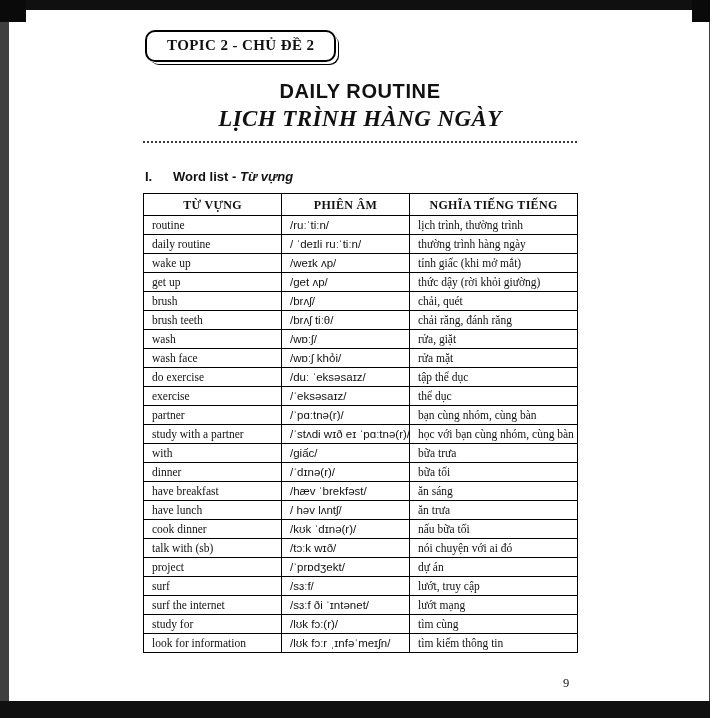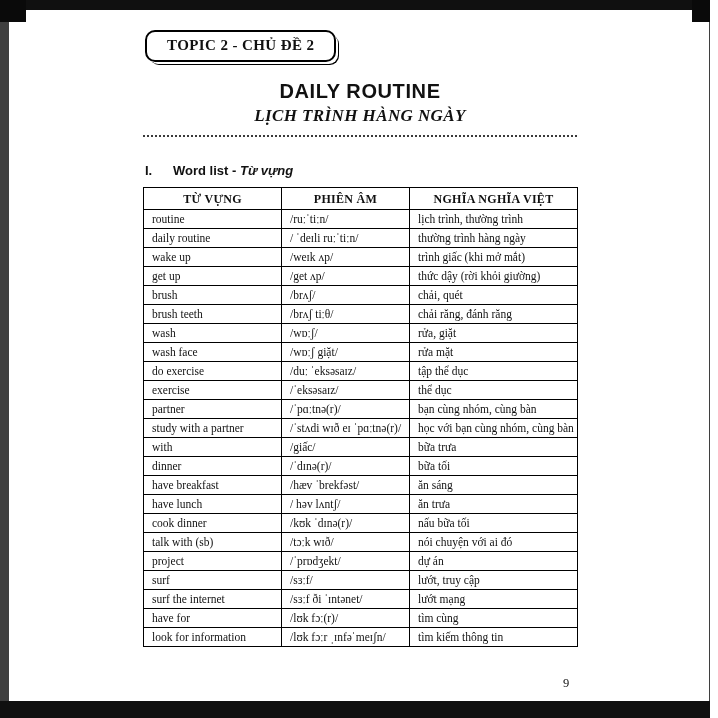--- a/index.html
+++ b/index.html
@@ -52,21 +52,21 @@
     font-weight: bold;
     font-size: 20px;
     letter-spacing: 0.6px;
   }
   .page-subtitle {
     margin: 3px 0 7px 0;
     text-align: center;
     font-family: "Liberation Serif", "DejaVu Serif", serif;
     font-weight: bold;
     font-style: italic;
-    font-size: 17px;
+    font-size: 23px;
     letter-spacing: 0.4px;
   }
   .dotted-divider {
     margin-top: 9px;
     height: 0;
     border-bottom: 2px dotted #3a3a3a;
   }
 
   .section-heading {
     margin-top: 26px;
@@ -102,21 +102,21 @@
     letter-spacing: 0.3px;
   }
   table.word-table td {
     height: 12px;
     padding: 3px 8px;
     text-align: left;
   }
   col.c-word { width: 138px; }
   col.c-ipa { width: 128px; }
   col.c-meaning { width: 168px; }
-  td.ipa-cell { font-family: Liberation Serif, serif; font-size: 10.5px; }
+  td.ipa-cell { font-family: Liberation Sans, sans-serif; font-size: 10.5px; }
 
   .page-number {
     position: absolute;
     left: 563px;
     top: 676px;
     font-size: 12.5px;
     font-family: "Liberation Serif", "DejaVu Serif", serif;
   }
 </style>
 </head>
@@ -149,38 +149,38 @@
     <table class="word-table">
       <colgroup>
         <col class="c-word">
         <col class="c-ipa">
         <col class="c-meaning">
       </colgroup>
       <thead>
         <tr>
           <th>TỪ VỰNG</th>
           <th>PHIÊN ÂM</th>
-          <th>NGHĨA NGHĨA VIỆT</th>
+          <th>NGHĨA TIẾNG TIẾNG</th>
         </tr>
       </thead>
       <tbody>
           <tr>
             <td class="word-cell">routine</td>
             <td class="ipa-cell">/ruːˈtiːn/</td>
             <td class="meaning-cell">lịch trình, thường trình</td>
           </tr>
           <tr>
             <td class="word-cell">daily routine</td>
             <td class="ipa-cell">/ ˈdeɪli ruːˈtiːn/</td>
             <td class="meaning-cell">thường trình hàng ngày</td>
           </tr>
           <tr>
             <td class="word-cell">wake up</td>
             <td class="ipa-cell">/weɪk ʌp/</td>
-            <td class="meaning-cell">trình giấc (khi mở mắt)</td>
+            <td class="meaning-cell">tỉnh giấc (khi mở mắt)</td>
           </tr>
           <tr>
             <td class="word-cell">get up</td>
             <td class="ipa-cell">/get ʌp/</td>
             <td class="meaning-cell">thức dậy (rời khỏi giường)</td>
           </tr>
           <tr>
             <td class="word-cell">brush</td>
             <td class="ipa-cell">/brʌʃ/</td>
             <td class="meaning-cell">chải, quét</td>
@@ -190,21 +190,21 @@
             <td class="ipa-cell">/brʌʃ  tiːθ/</td>
             <td class="meaning-cell">chải răng, đánh răng</td>
           </tr>
           <tr>
             <td class="word-cell">wash</td>
             <td class="ipa-cell">/wɒːʃ/</td>
             <td class="meaning-cell">rửa, giặt</td>
           </tr>
           <tr>
             <td class="word-cell">wash face</td>
-            <td class="ipa-cell">/wɒːʃ giặt/</td>
+            <td class="ipa-cell">/wɒːʃ khỏi/</td>
             <td class="meaning-cell">rửa mặt</td>
           </tr>
           <tr>
             <td class="word-cell">do exercise</td>
             <td class="ipa-cell">/duː ˈeksəsaɪz/</td>
             <td class="meaning-cell">tập thể dục</td>
           </tr>
           <tr>
             <td class="word-cell">exercise</td>
             <td class="ipa-cell">/ˈeksəsaɪz/</td>
@@ -259,21 +259,21 @@
             <td class="word-cell">surf</td>
             <td class="ipa-cell">/sɜːf/</td>
             <td class="meaning-cell">lướt, truy cập</td>
           </tr>
           <tr>
             <td class="word-cell">surf the internet</td>
             <td class="ipa-cell">/sɜːf ði ˈɪntənet/</td>
             <td class="meaning-cell">lướt mạng</td>
           </tr>
           <tr>
-            <td class="word-cell">have for</td>
+            <td class="word-cell">study for</td>
             <td class="ipa-cell">/lʊk fɔː(r)/</td>
             <td class="meaning-cell">tìm cùng</td>
           </tr>
           <tr>
             <td class="word-cell">look for information</td>
             <td class="ipa-cell">/lʊk fɔːr ˌɪnfəˈmeɪʃn/</td>
             <td class="meaning-cell">tìm kiếm thông tin</td>
           </tr>
         </tbody>
     </table>

